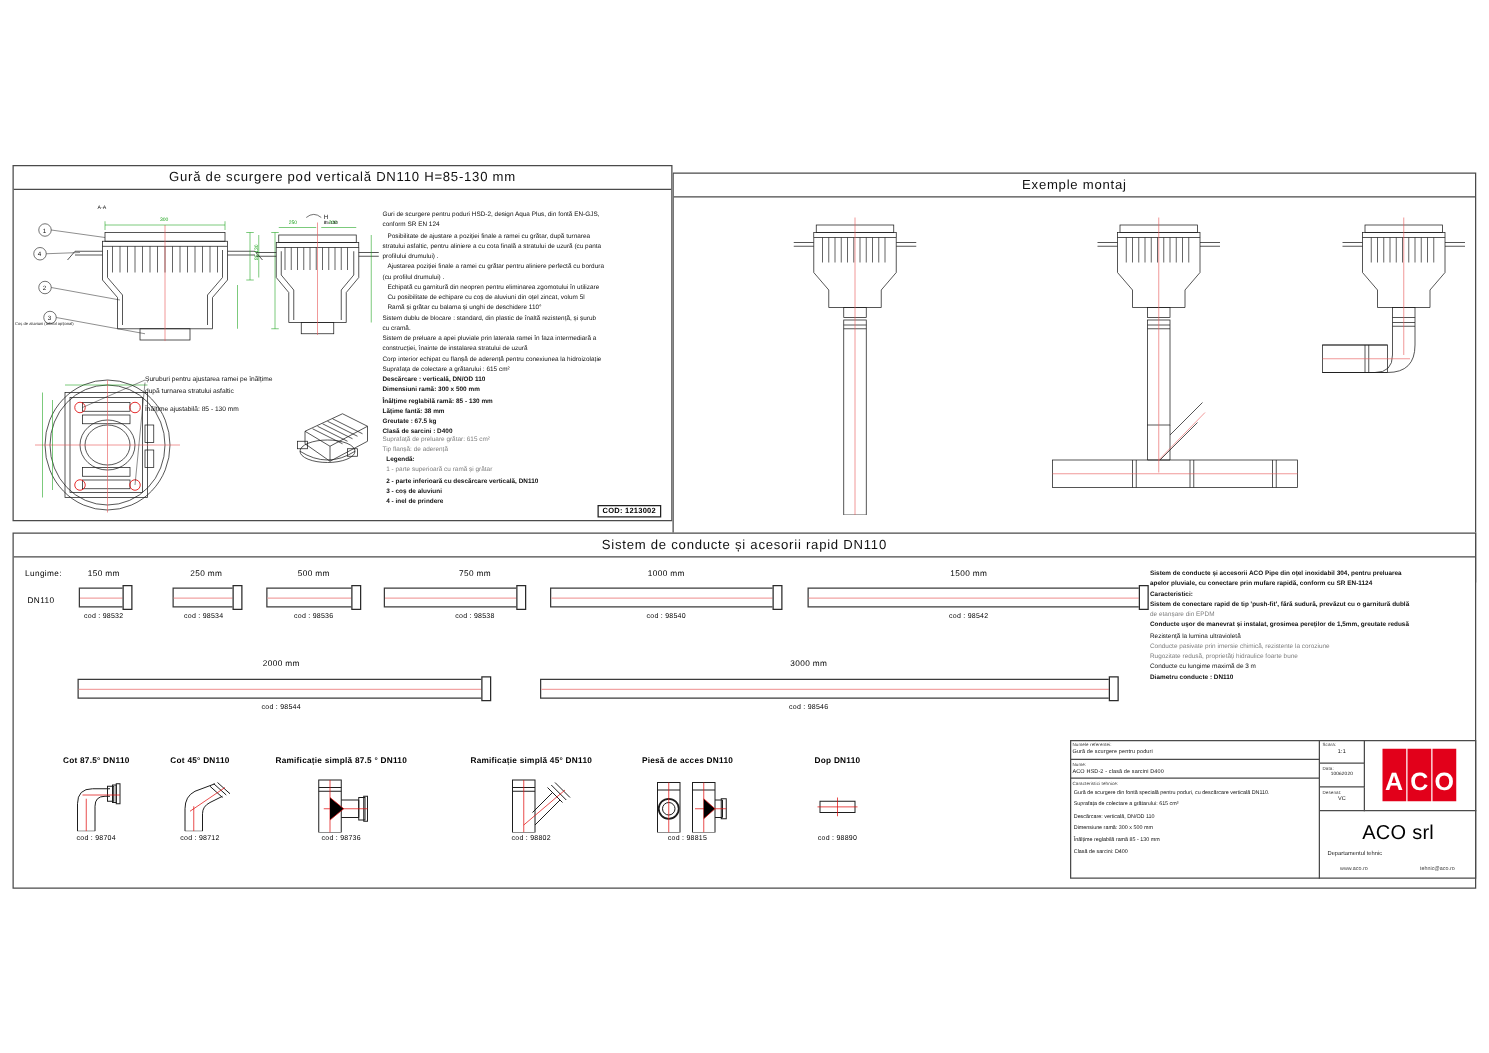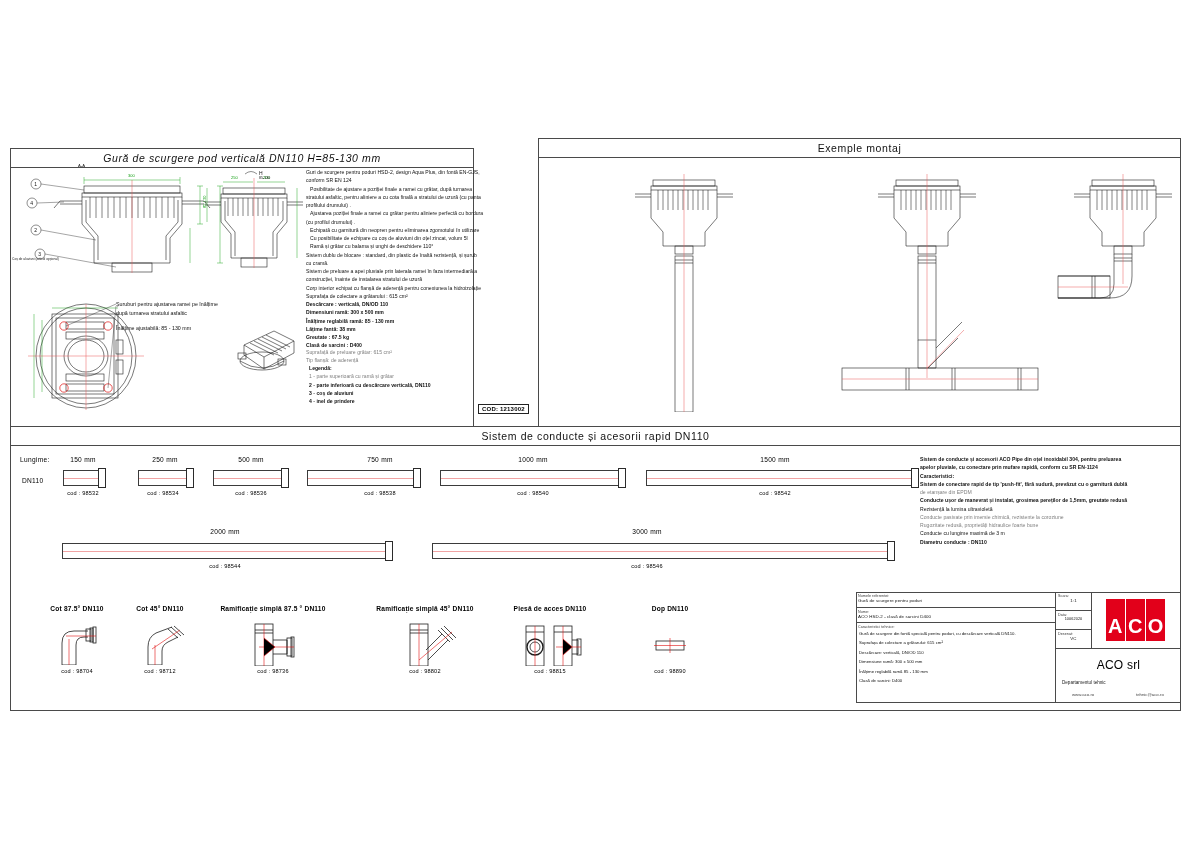--- a/index.html
+++ b/index.html
@@ -51,36 +51,36 @@
 
   
   .tb{position:absolute;border:1px solid #4a4a4a;box-sizing:border-box;}
   .tbcell{position:absolute;box-sizing:border-box;border-right:1px solid #4a4a4a;border-bottom:1px solid #4a4a4a;}
   .tbk{font-size:3.6px;color:#333;padding:1.5px 2px 0 2px;display:block;letter-spacing:.1px;}
   .tbv{font-size:4.4px;color:#111;padding:0 2px;display:block;letter-spacing:.1px;}
   .tbv2{font-size:4.3px;color:#111;padding:1px 3px;display:block;line-height:1.75;}
   .acoBrand{position:absolute;display:flex;}
   .acoBrand i{display:block;background:#e2001a;width:18.5px;height:42px;margin-right:1.6px;
     color:#fff;font-style:normal;font-weight:bold;font-size:20px;line-height:54px;text-align:center;}
-  .tbname{position:absolute;font-size:12px;letter-spacing:.2px;text-align:center;}
+  .tbname{position:absolute;font-size:16px;letter-spacing:.2px;text-align:center;}
   .tbdep{position:absolute;font-size:4.6px;color:#222;}
   .tbweb{position:absolute;font-size:4.3px;color:#444;}
 
   
   .draw{position:absolute;}
   .callout{position:absolute;font-size:5.3px;line-height:1.75;color:#111;}
   .tinycap{position:absolute;font-size:3.3px;color:#222;}
   .secmark{position:absolute;font-size:4.2px;color:#111;}
 </style>
 </head>
 <body>
 
 <div class="sheet">
 
-  <div class="panel" style="left:10px;top:148px;width:464px;height:285px;font-style:italic;">
+  <div class="panel" style="left:10px;top:132px;width:528px;height:285px;">
     <div class="bandtitle">Gură de scurgere pod verticală DN110 H=85-130 mm</div>
   </div>
 
   <div class="draw" style="left:24px;top:168px;">
     <svg width="270" height="105" viewBox="0 0 270 105">
       <g stroke="#1e1e1e" fill="none" stroke-width="0.6">
 
         <rect x="60" y="18" width="96" height="7"></rect>
         <rect x="58" y="25" width="100" height="4"></rect>
 

